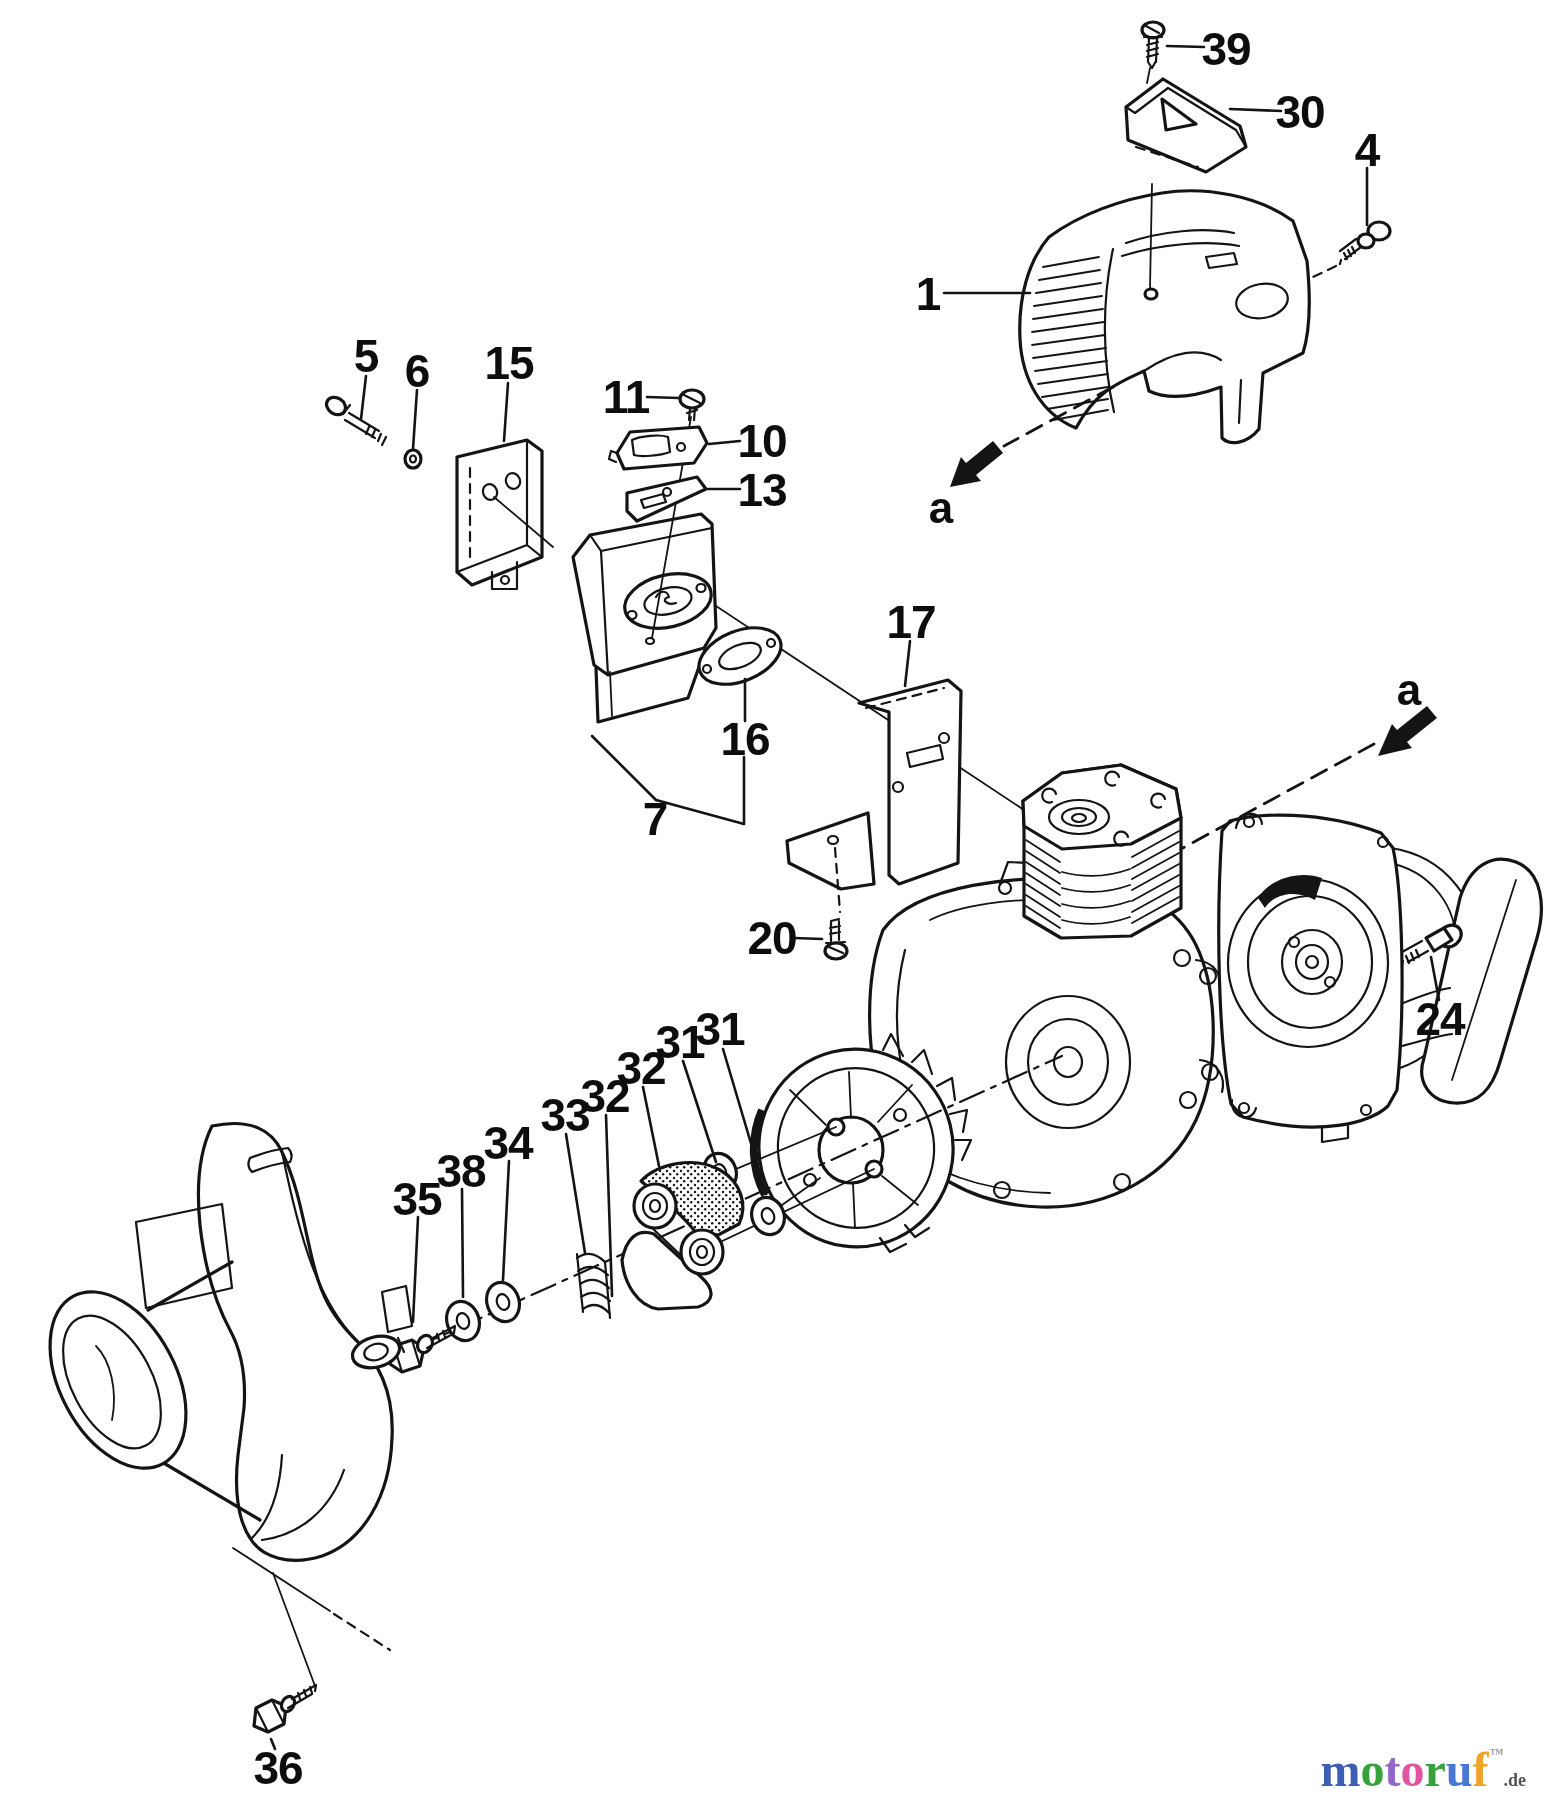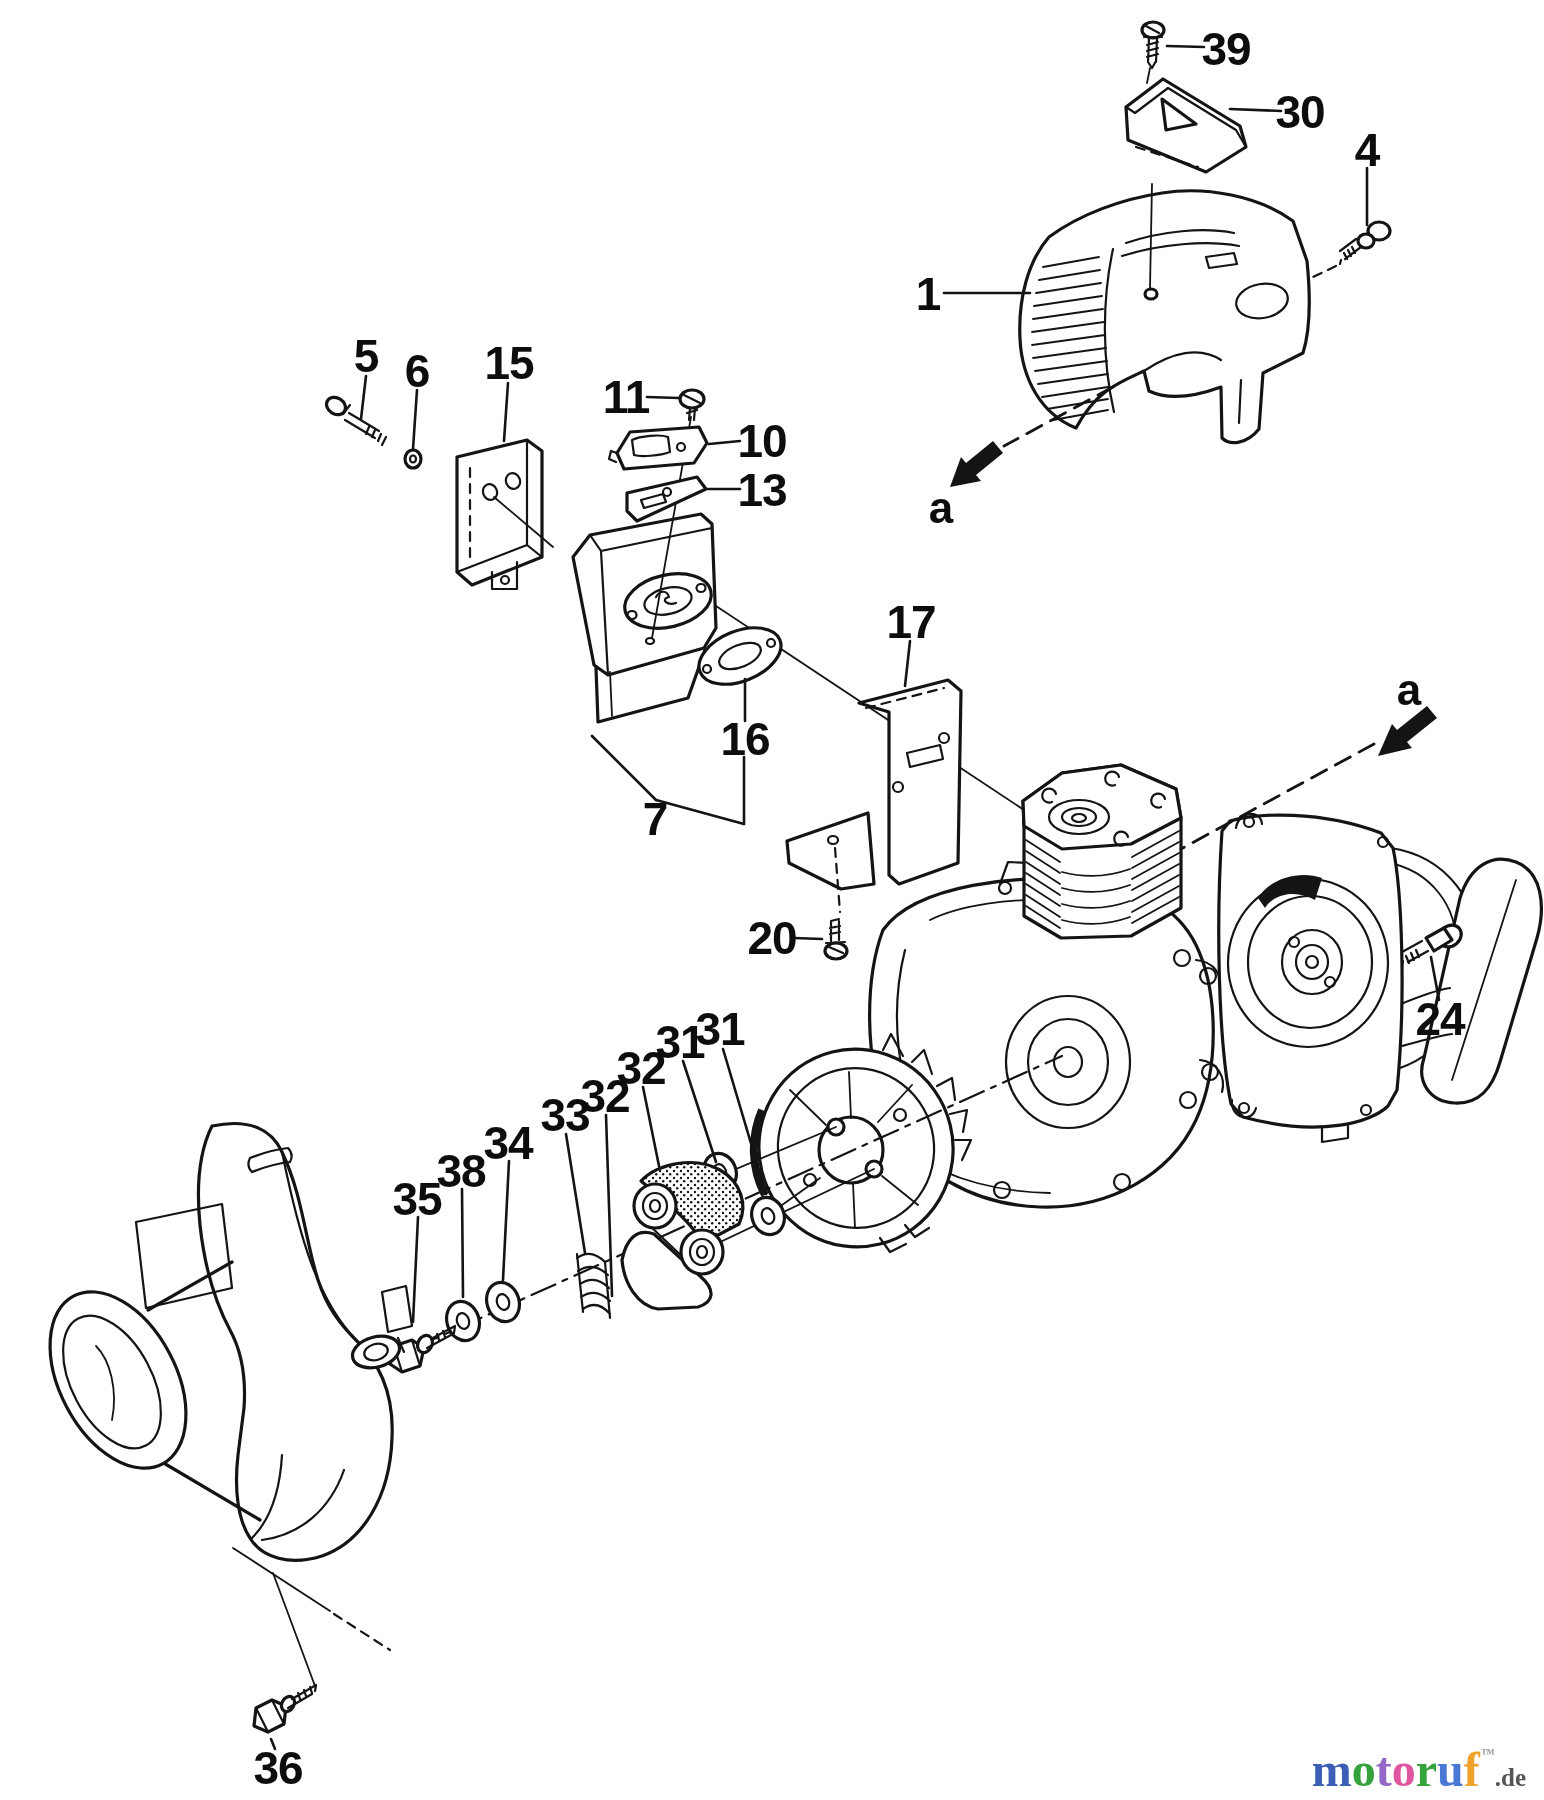--- a/index.html
+++ b/index.html
@@ -20,21 +20,21 @@
   .plabel{font:700 46px "Liberation Sans",sans-serif;fill:#0d0d0d;letter-spacing:-1px;}
   .dirlabel{font:700 44px "Liberation Sans",sans-serif;fill:#0d0d0d;}
   
   .watermark{
     position:absolute;right:18px;bottom:6px;
     font-family:"Liberation Serif",serif;font-weight:700;
     white-space:nowrap;line-height:1;user-select:none;
   }
   .watermark .word span{font-size:48px;}
   .watermark sup{font-size:14px;color:#999;vertical-align:28px;margin-left:1px;}
-  .watermark .de{font-size:25px;}
+  .watermark .de{font-size:18px;}
 </style>
 </head>
 <body>
 
 <div class="stage">
 
 <svg id="diagram-svg" width="1544" height="1800" viewBox="0 0 1544 1800">
 
   <defs>
     <pattern id="stip" width="7" height="7" patternUnits="userSpaceOnUse">

